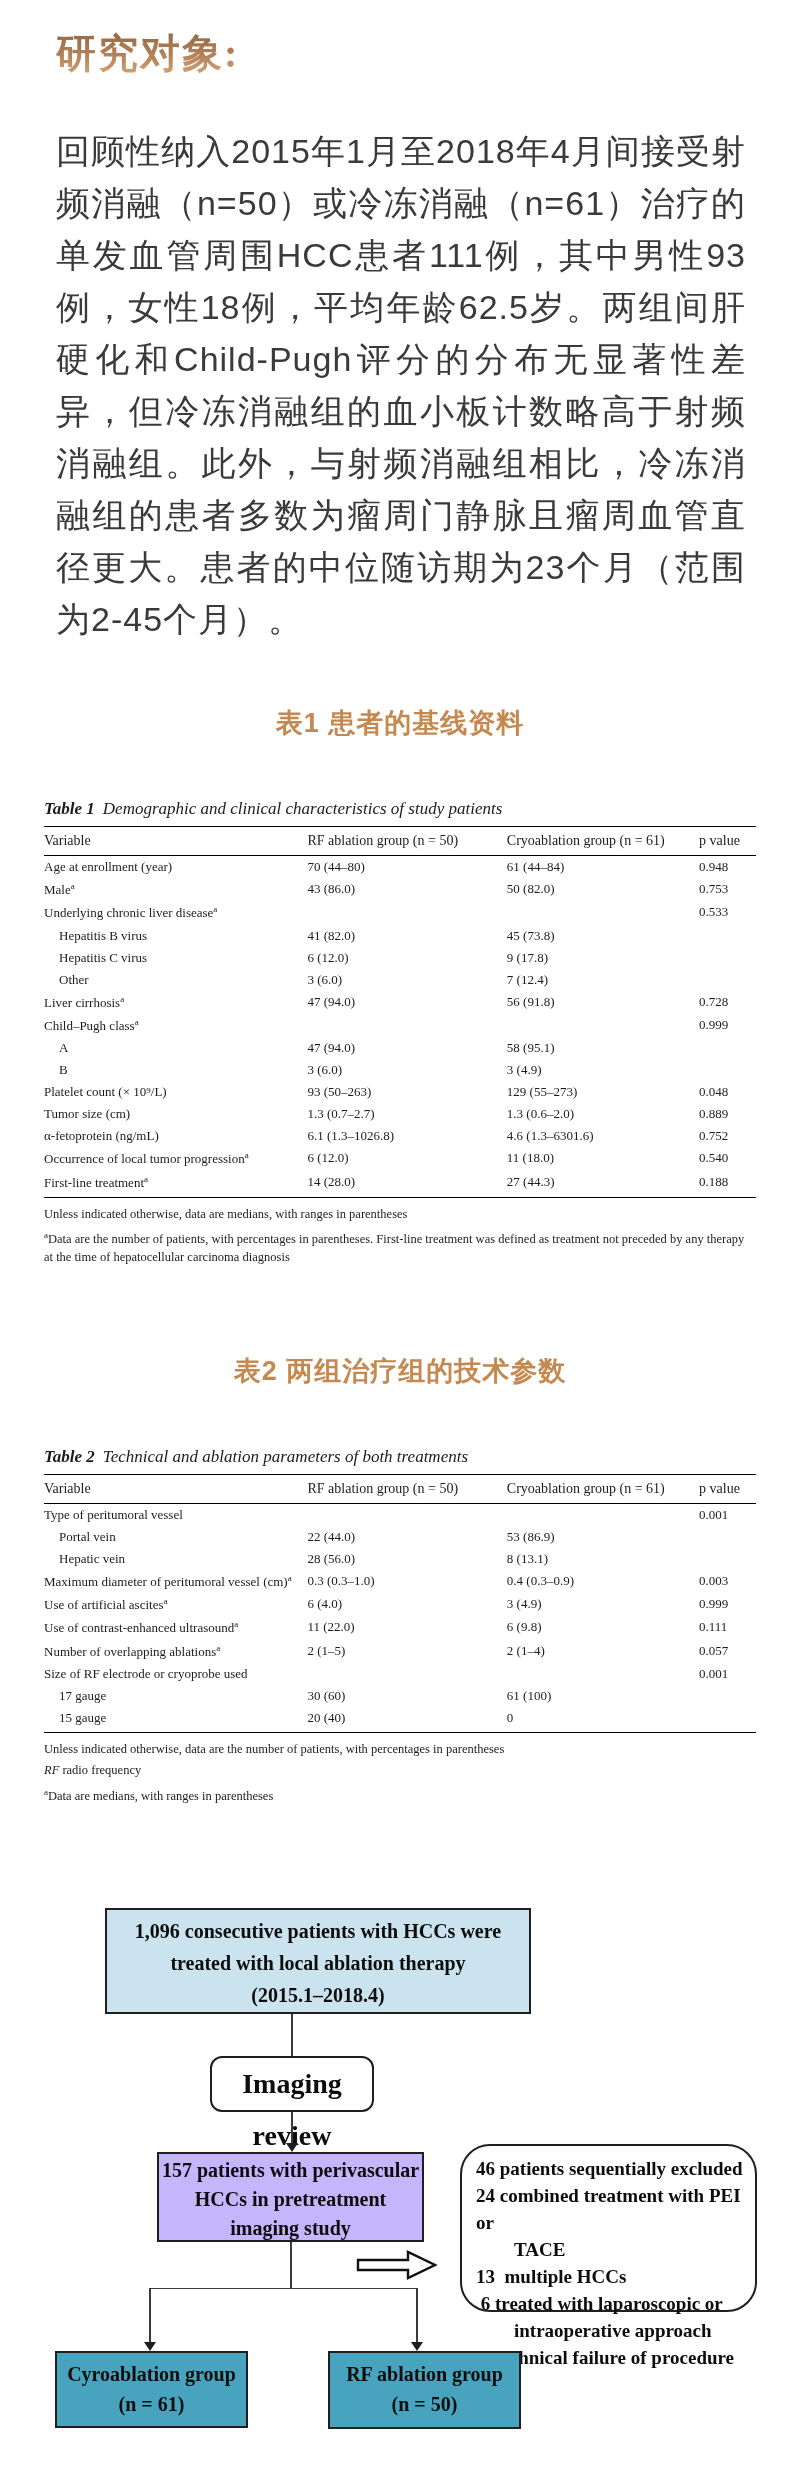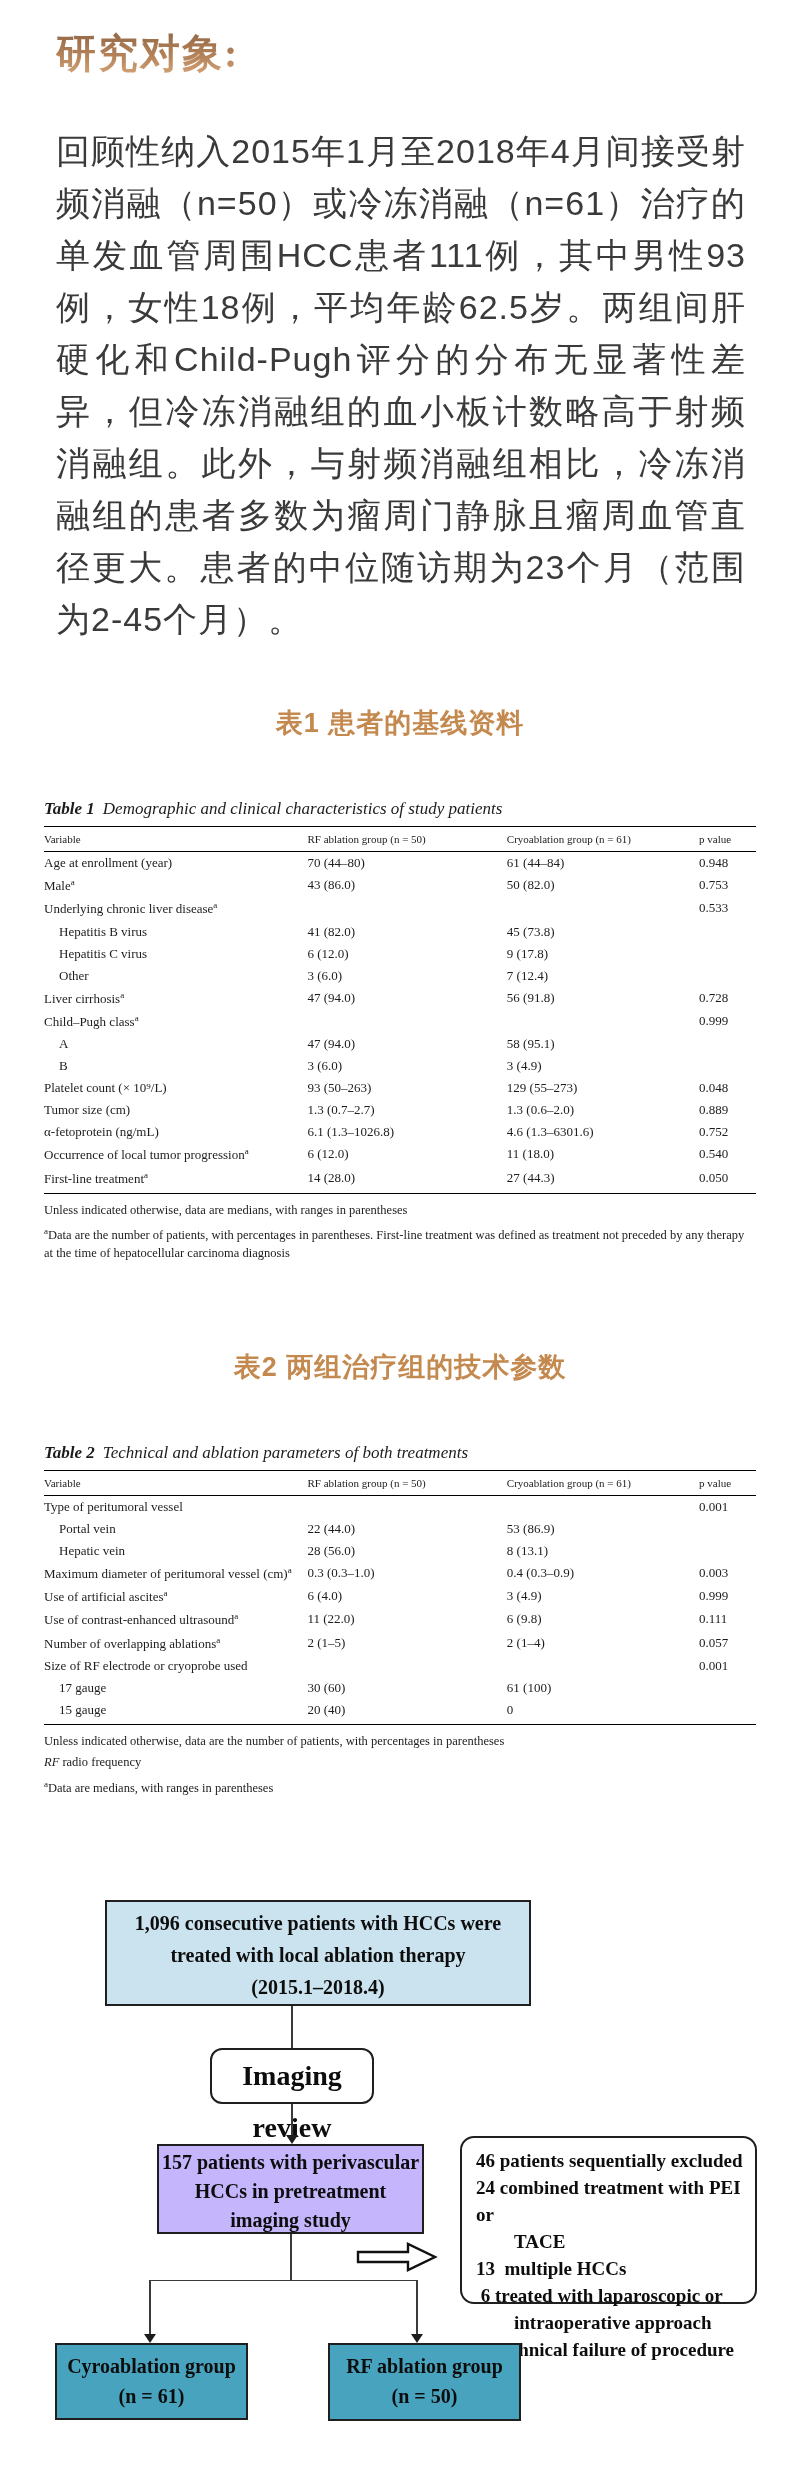--- a/index.html
+++ b/index.html
@@ -29,21 +29,21 @@
   }
 
   
   .acad{width:712px;margin:58px auto 0 auto;font-family:"Liberation Serif","DejaVu Serif",serif;color:#1c1c1c;}
   .acad-caption{font-size:17px;margin-bottom:7px;font-style:italic;}
   .acad-caption b{margin-right:8px;}
   .acad table{width:100%;border-collapse:collapse;font-size:13px;}
   .acad thead th{
     font-weight:normal;text-align:left;
     border-top:1.2px solid #000;border-bottom:1.6px solid #000;
-    padding:6px 0 6px 0;font-size:11px;
+    padding:6px 0 6px 0;font-size:14px;
   }
   .acad tbody td{padding:3px 0 3px 0;vertical-align:top;}
   .acad tbody tr.last td{border-bottom:1.6px solid #000;padding-bottom:6px;}
   .acad .c1{width:37%;}
   .acad .c2{width:28%;}
   .acad .c3{width:27%;}
   .acad .c4{width:8%;}
   .acad td.ind{padding-left:15px;}
   .acad sup{font-size:9px;}
   .feet{margin-top:8px;font-size:12.5px;line-height:17.5px;}
@@ -52,21 +52,21 @@
 
   
   .flow{position:relative;width:800px;height:548px;margin-top:88px;
         font-family:"Liberation Serif","DejaVu Serif",serif;font-weight:bold;color:#0d0d0d;}
   .fbox{position:absolute;border:2px solid #1f1f1f;text-align:center;box-sizing:border-box;}
   .fbox .ln{display:block;}
   .blue1{background:#cbe3ef;}
   .blue2{background:#c4b5fd;}
   .teal{background:#48a4be;}
   .rounded{border-radius:12px;background:#fff;}
-  .excl{border-radius:14px;background:#fff;text-align:left;}
+  .excl{border-radius:30px;background:#fff;text-align:left;}
   .excl .excl-line{white-space:pre-wrap;font-size:19px;line-height:27px;}
   .excl .ind1{padding-left:38px;}
   .vline{position:absolute;width:1.5px;background:#3a3a3a;}
   .hline{position:absolute;height:1.5px;background:#3a3a3a;}
   .arrowhead{position:absolute;width:0;height:0;border-left:6px solid transparent;border-right:6px solid transparent;border-top:9px solid #1d1d1d;}
 </style>
 </head>
 <body>
 
 <div class="page">
@@ -172,21 +172,21 @@
           <tr>
             <td class="c1">Occurrence of local tumor progression<sup>a</sup></td>
             <td class="c2">6 (12.0)</td>
             <td class="c3">11 (18.0)</td>
             <td class="c4">0.540</td>
           </tr>
           <tr class="last">
             <td class="c1">First-line treatment<sup>a</sup></td>
             <td class="c2">14 (28.0)</td>
             <td class="c3">27 (44.3)</td>
-            <td class="c4">0.050</td>
+            <td class="c4">0.188</td>
           </tr>
         </tbody>
     </table>
     <div class="feet" id="t1-feet">
         <div class="fline">Unless indicated otherwise, data are medians, with ranges in parentheses</div>
         <div class="fline"><sup>a</sup>Data are the number of patients, with percentages in parentheses. First-line treatment was defined as treatment not preceded by any therapy at the time of hepatocellular carcinoma diagnosis</div>
       </div>
   </div>
 
   <div class="tbl-heading" style="margin-top:86px;">表2 两组治疗组的技术参数</div>

